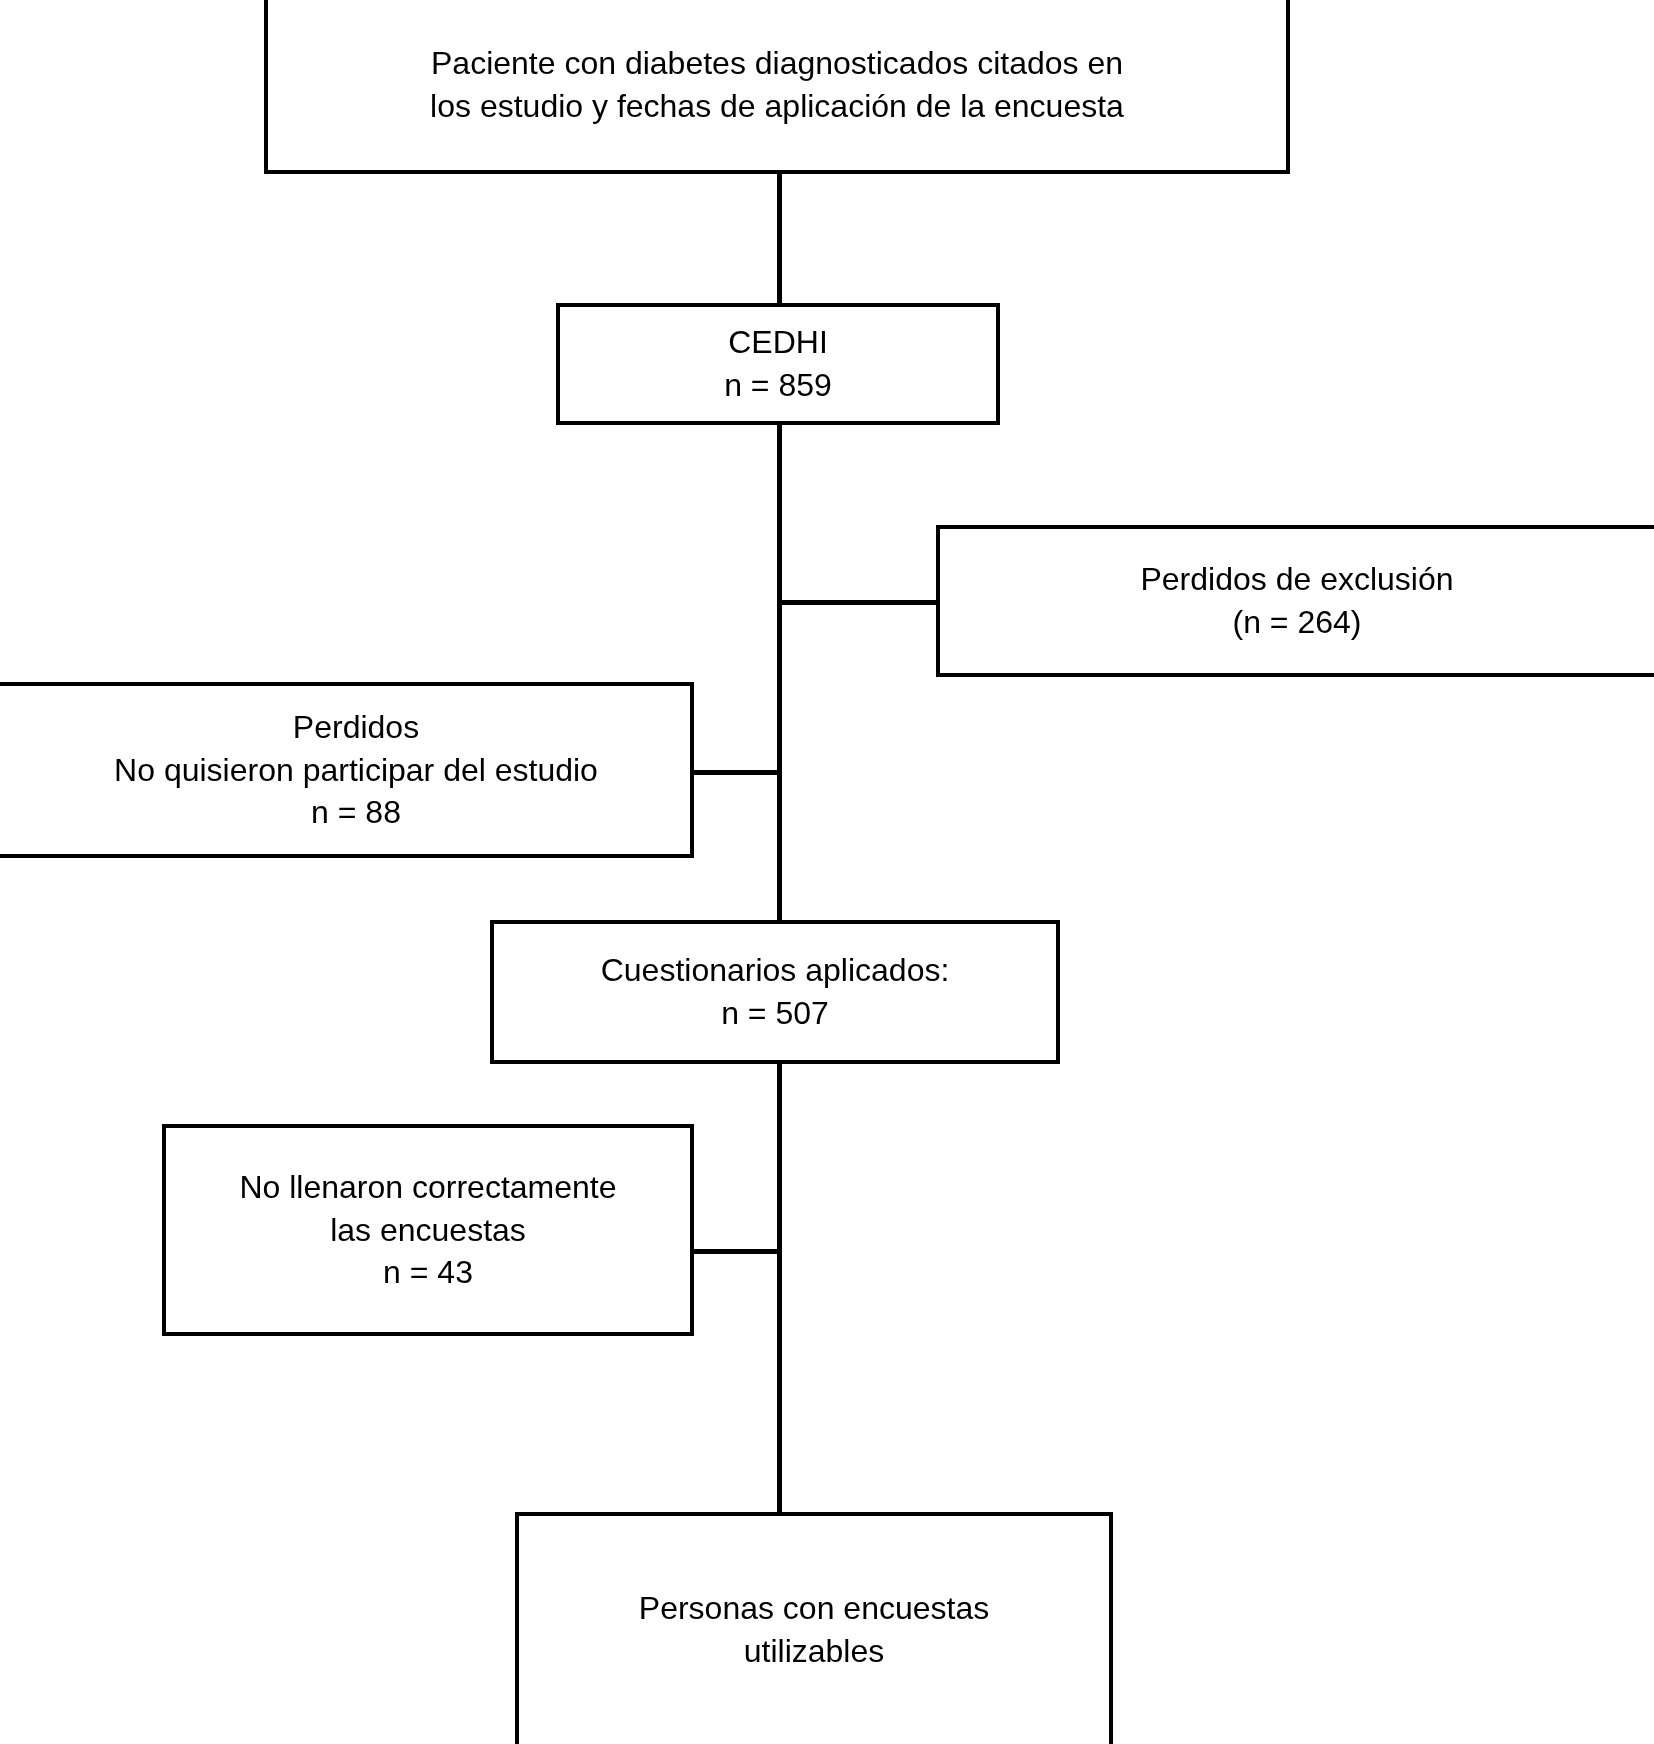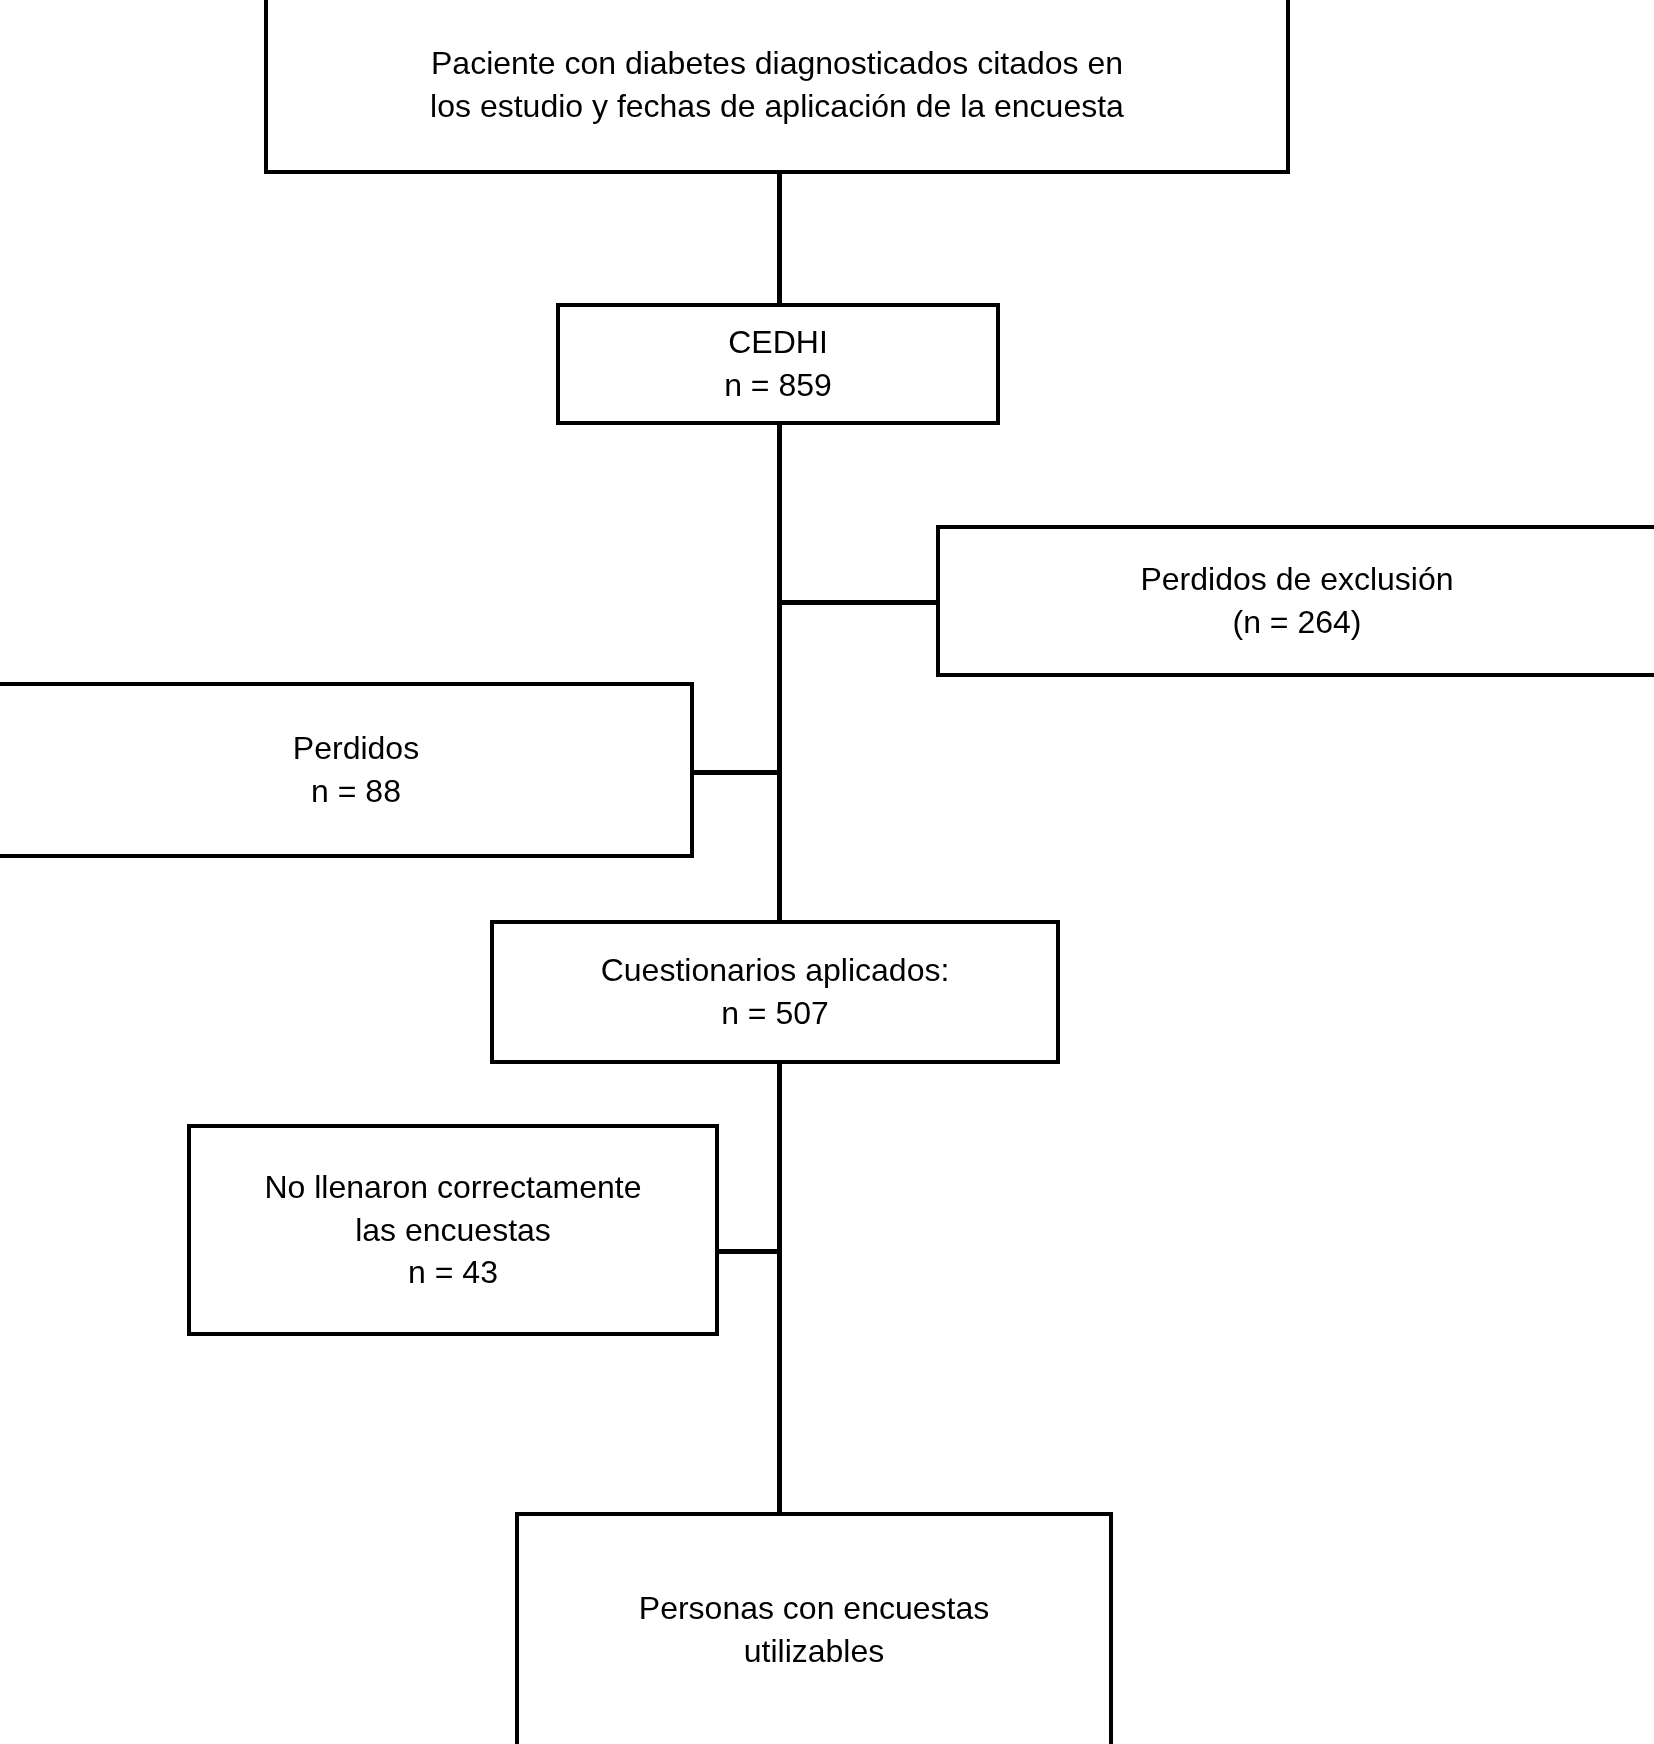--- a/index.html
+++ b/index.html
@@ -71,29 +71,30 @@
     <span class="line">n = 859</span>
   </div>
 
   <div class="node center" style="left:936px; top:525px; width:722px; height:152px;">
     <span class="line">Perdidos de exclusión</span>
     <span class="line">(n = 264)</span>
   </div>
 
   <div class="node leftal" style="left:-8px; top:682px; width:702px; height:176px;">
     <span class="line">Perdidos</span>
+    <span class="line">No quisieron participar del estudio</span>
     <span class="line">n = 88</span>
   </div>
 
   <div class="node center" style="left:490px; top:920px; width:570px; height:144px;">
     <span class="line">Cuestionarios aplicados:</span>
     <span class="line">n = 507</span>
   </div>
 
-  <div class="node center" style="left:162px; top:1124px; width:532px; height:212px;margin-left:25px;">
+  <div class="node center" style="left:162px; top:1124px; width:532px; height:212px;">
     <span class="line">No llenaron correctamente</span>
     <span class="line">las encuestas</span>
     <span class="line">n = 43</span>
   </div>
 
   <div class="node center" style="left:515px; top:1512px; width:598px; height:236px;">
     <span class="line">Personas con encuestas</span>
     <span class="line">utilizables</span>
   </div>
 

